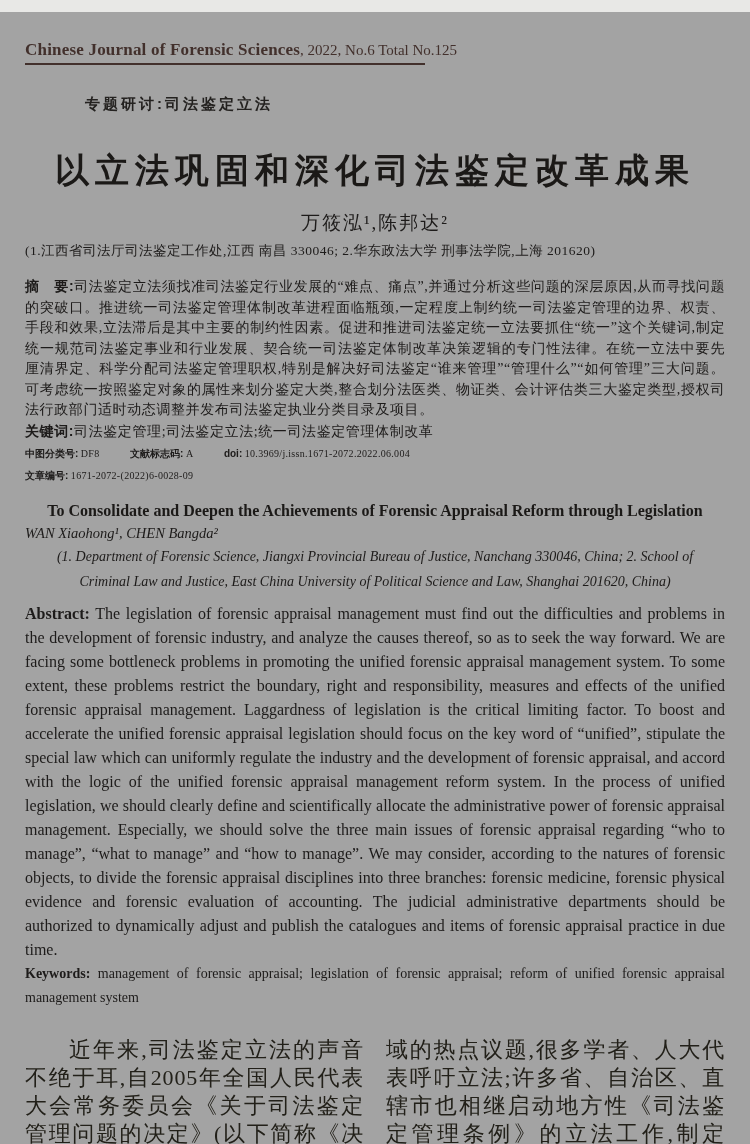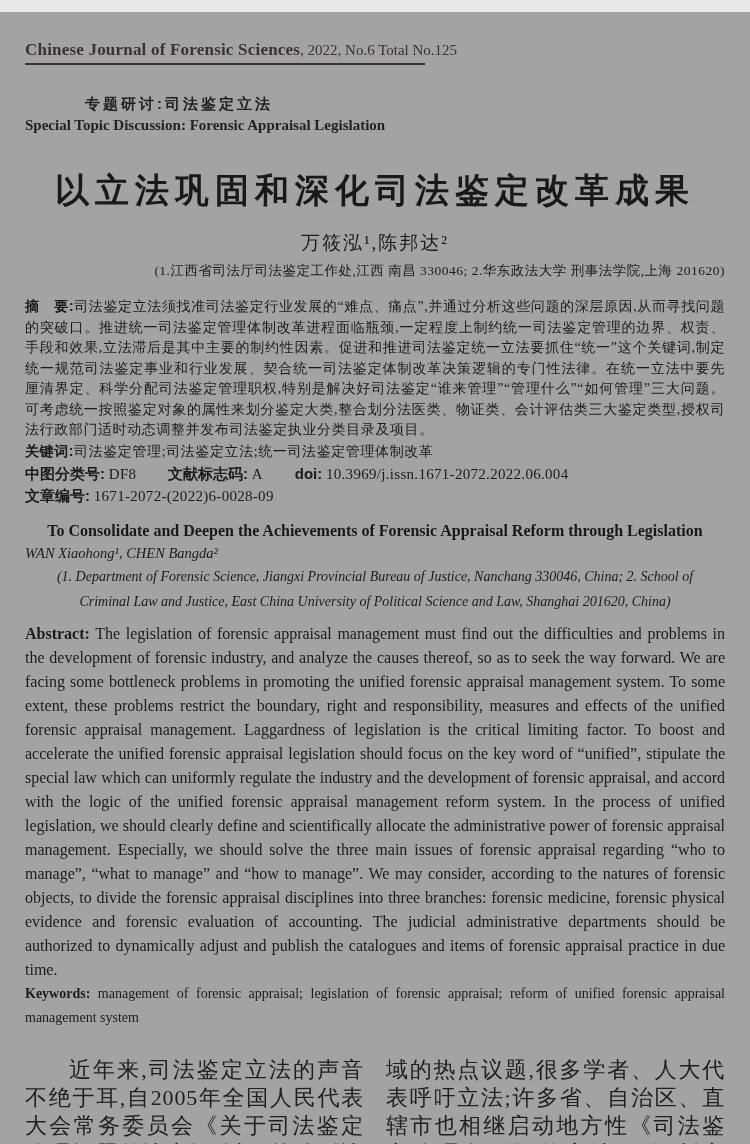--- a/index.html
+++ b/index.html
@@ -38,34 +38,34 @@
     color: #242220;
   }
   
   .title-zh {
     margin-top: 34px; text-align: center;
     font-family: "Liberation Sans", sans-serif;
     font-weight: bold; font-size: 34px; letter-spacing: 6px;
     color: #1b1917;
   }
   .authors-zh { margin-top: 16px; text-align: center; font-size: 19px; letter-spacing: 2px; }
-  .affil-zh { margin-top: 6px; text-align: right; font-size: 13.5px; letter-spacing: 0.5px; }
+  .affil-zh { margin-top: 6px; text-align: left; font-size: 13.5px; letter-spacing: 0.5px; }
   
   .abstract-zh {
     margin-top: 16px;
     font-size: 14px; line-height: 20.5px;
     text-align: justify;
     letter-spacing: 0.6px;
   }
   .zh-label {
     font-family: "Liberation Sans", sans-serif;
     font-weight: bold;
   }
   .keywords-zh { font-size: 14px; line-height: 21px; text-align: justify; letter-spacing: 0.6px; }
-  .meta-line { font-size: 15px; line-height: 20px; margin-top: 2px; }
+  .meta-line { font-size: 10px; line-height: 20px; margin-top: 2px; }
   .meta-line .pair { margin-right: 28px; }
   .meta-line .val { letter-spacing: 0.3px; }
   
   .en-title {
     margin-top: 16px; text-align: center;
     font-weight: bold; font-size: 16px;
     color: #1b1917;
   }
   .en-authors { margin-top: 5px; text-align: left; font-style: italic; font-size: 14.5px; }
   .en-affil {
@@ -98,21 +98,20 @@
 <body>
 
 <div class="page">
 
   <div class="journal-header">
     <span class="jname">Chinese Journal of Forensic Sciences</span><span>, 2022, No.6  Total No.125</span>
   </div>
 
   <div class="topic">
     <div class="topic-zh">专题研讨:司法鉴定立法</div>
-    <div class="topic-en">Special Topic Discussion: Forensic Appraisal Legislation</div>
   </div>
 
   <h1 class="title-zh">以立法巩固和深化司法鉴定改革成果</h1>
 
   <div class="authors-zh">万筱泓¹,陈邦达²</div>
 
   <div class="affil-zh">(1.江西省司法厅司法鉴定工作处,江西 南昌 330046; 2.华东政法大学 刑事法学院,上海 201620)</div>
 
   <p class="abstract-zh">
     <span class="zh-label">摘　要:</span><span>司法鉴定立法须找准司法鉴定行业发展的“难点、痛点”,并通过分析这些问题的深层原因,从而寻找问题的突破口。推进统一司法鉴定管理体制改革进程面临瓶颈,一定程度上制约统一司法鉴定管理的边界、权责、手段和效果,立法滞后是其中主要的制约性因素。促进和推进司法鉴定统一立法要抓住“统一”这个关键词,制定统一规范司法鉴定事业和行业发展、契合统一司法鉴定体制改革决策逻辑的专门性法律。在统一立法中要先厘清界定、科学分配司法鉴定管理职权,特别是解决好司法鉴定“谁来管理”“管理什么”“如何管理”三大问题。可考虑统一按照鉴定对象的属性来划分鉴定大类,整合划分法医类、物证类、会计评估类三大鉴定类型,授权司法行政部门适时动态调整并发布司法鉴定执业分类目录及项目。</span>

